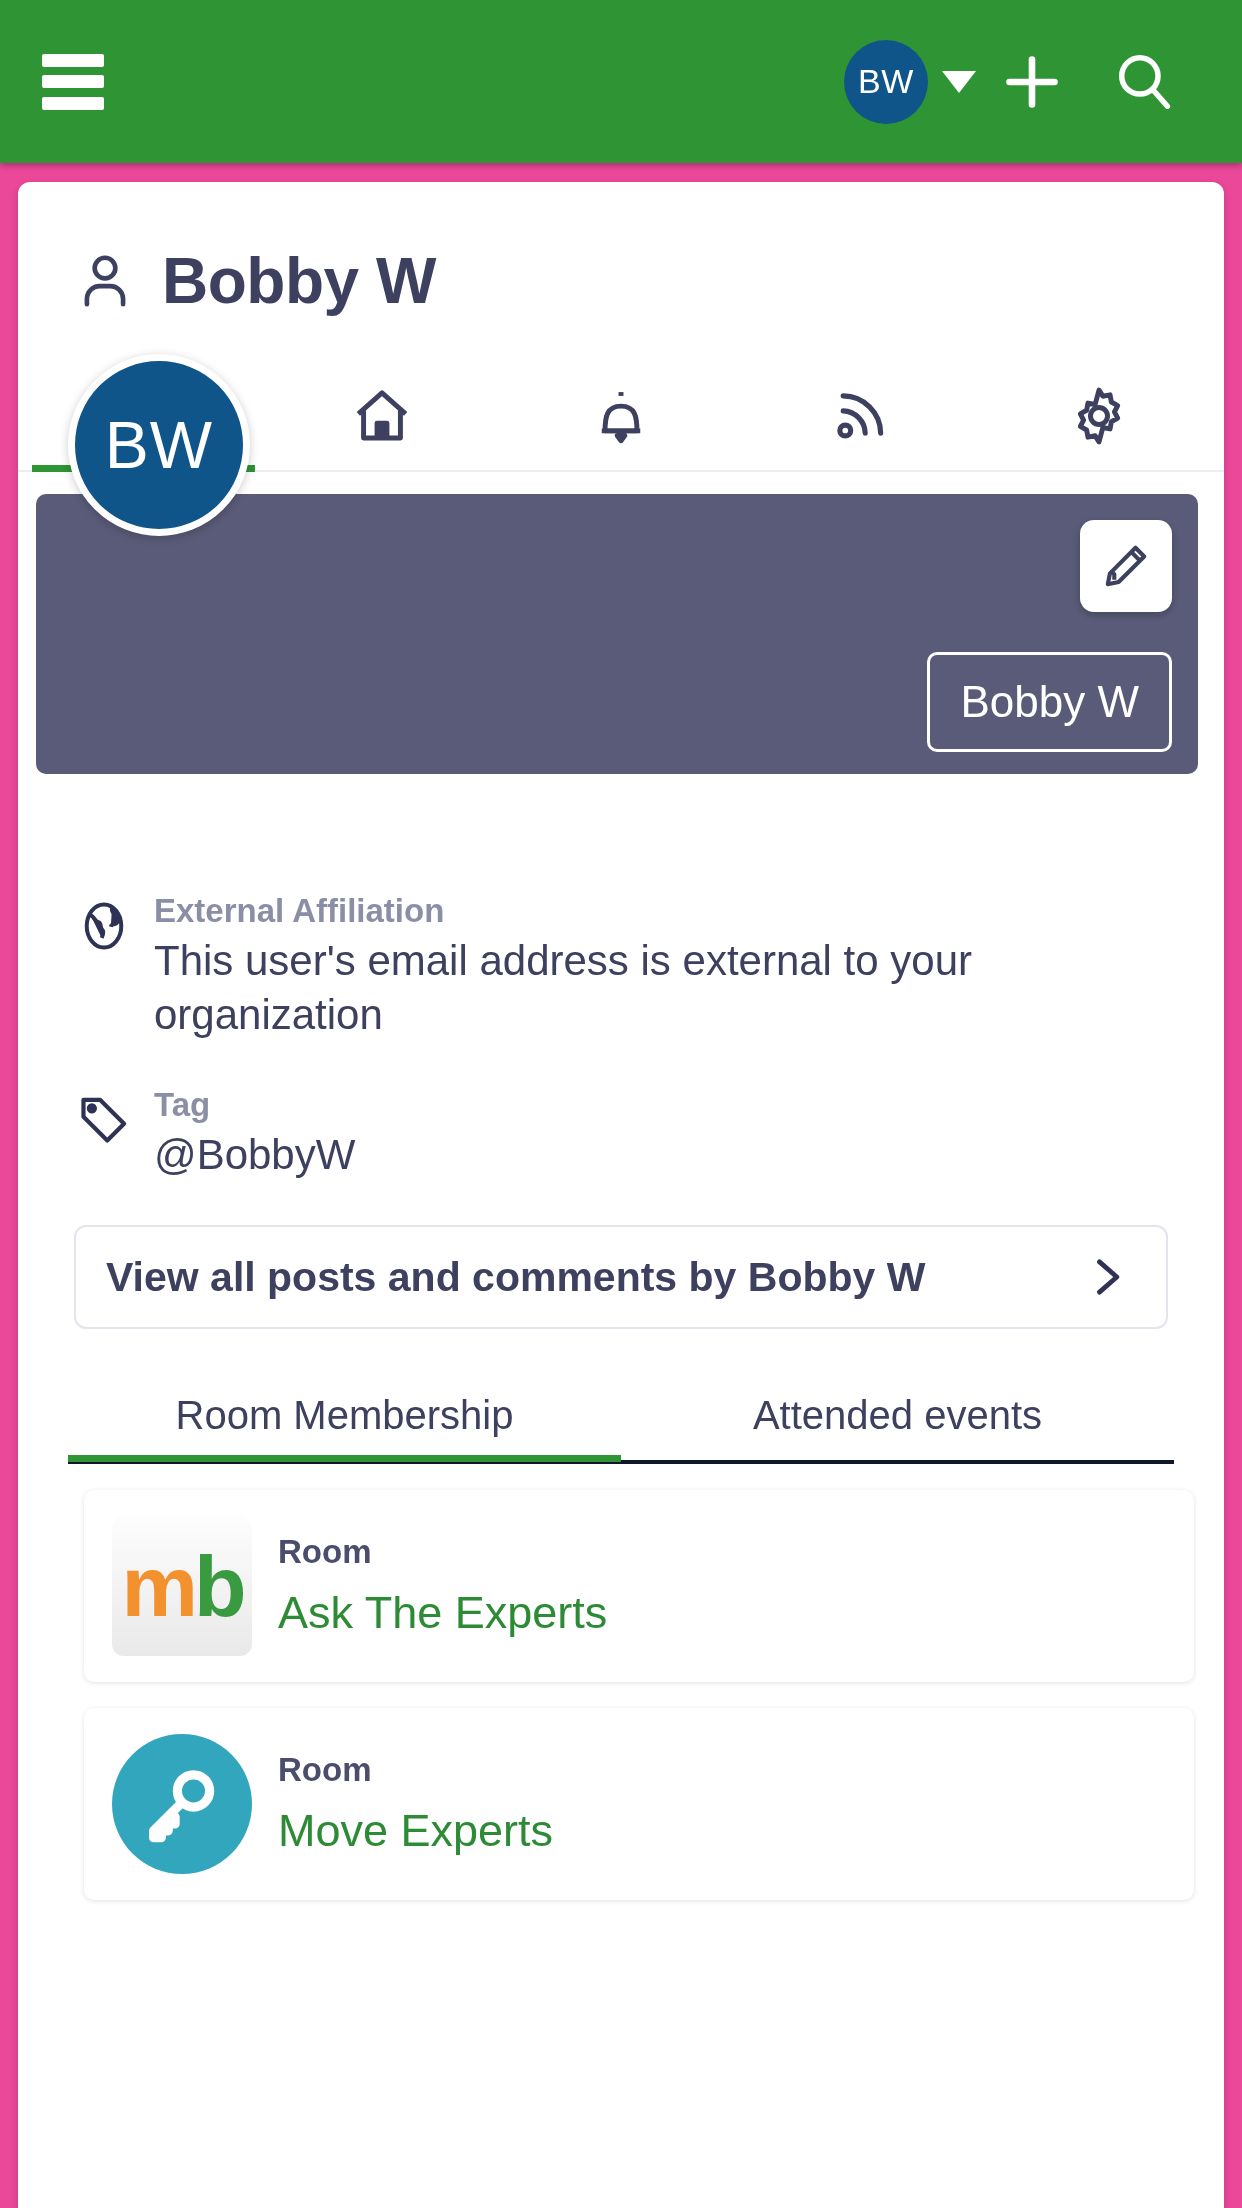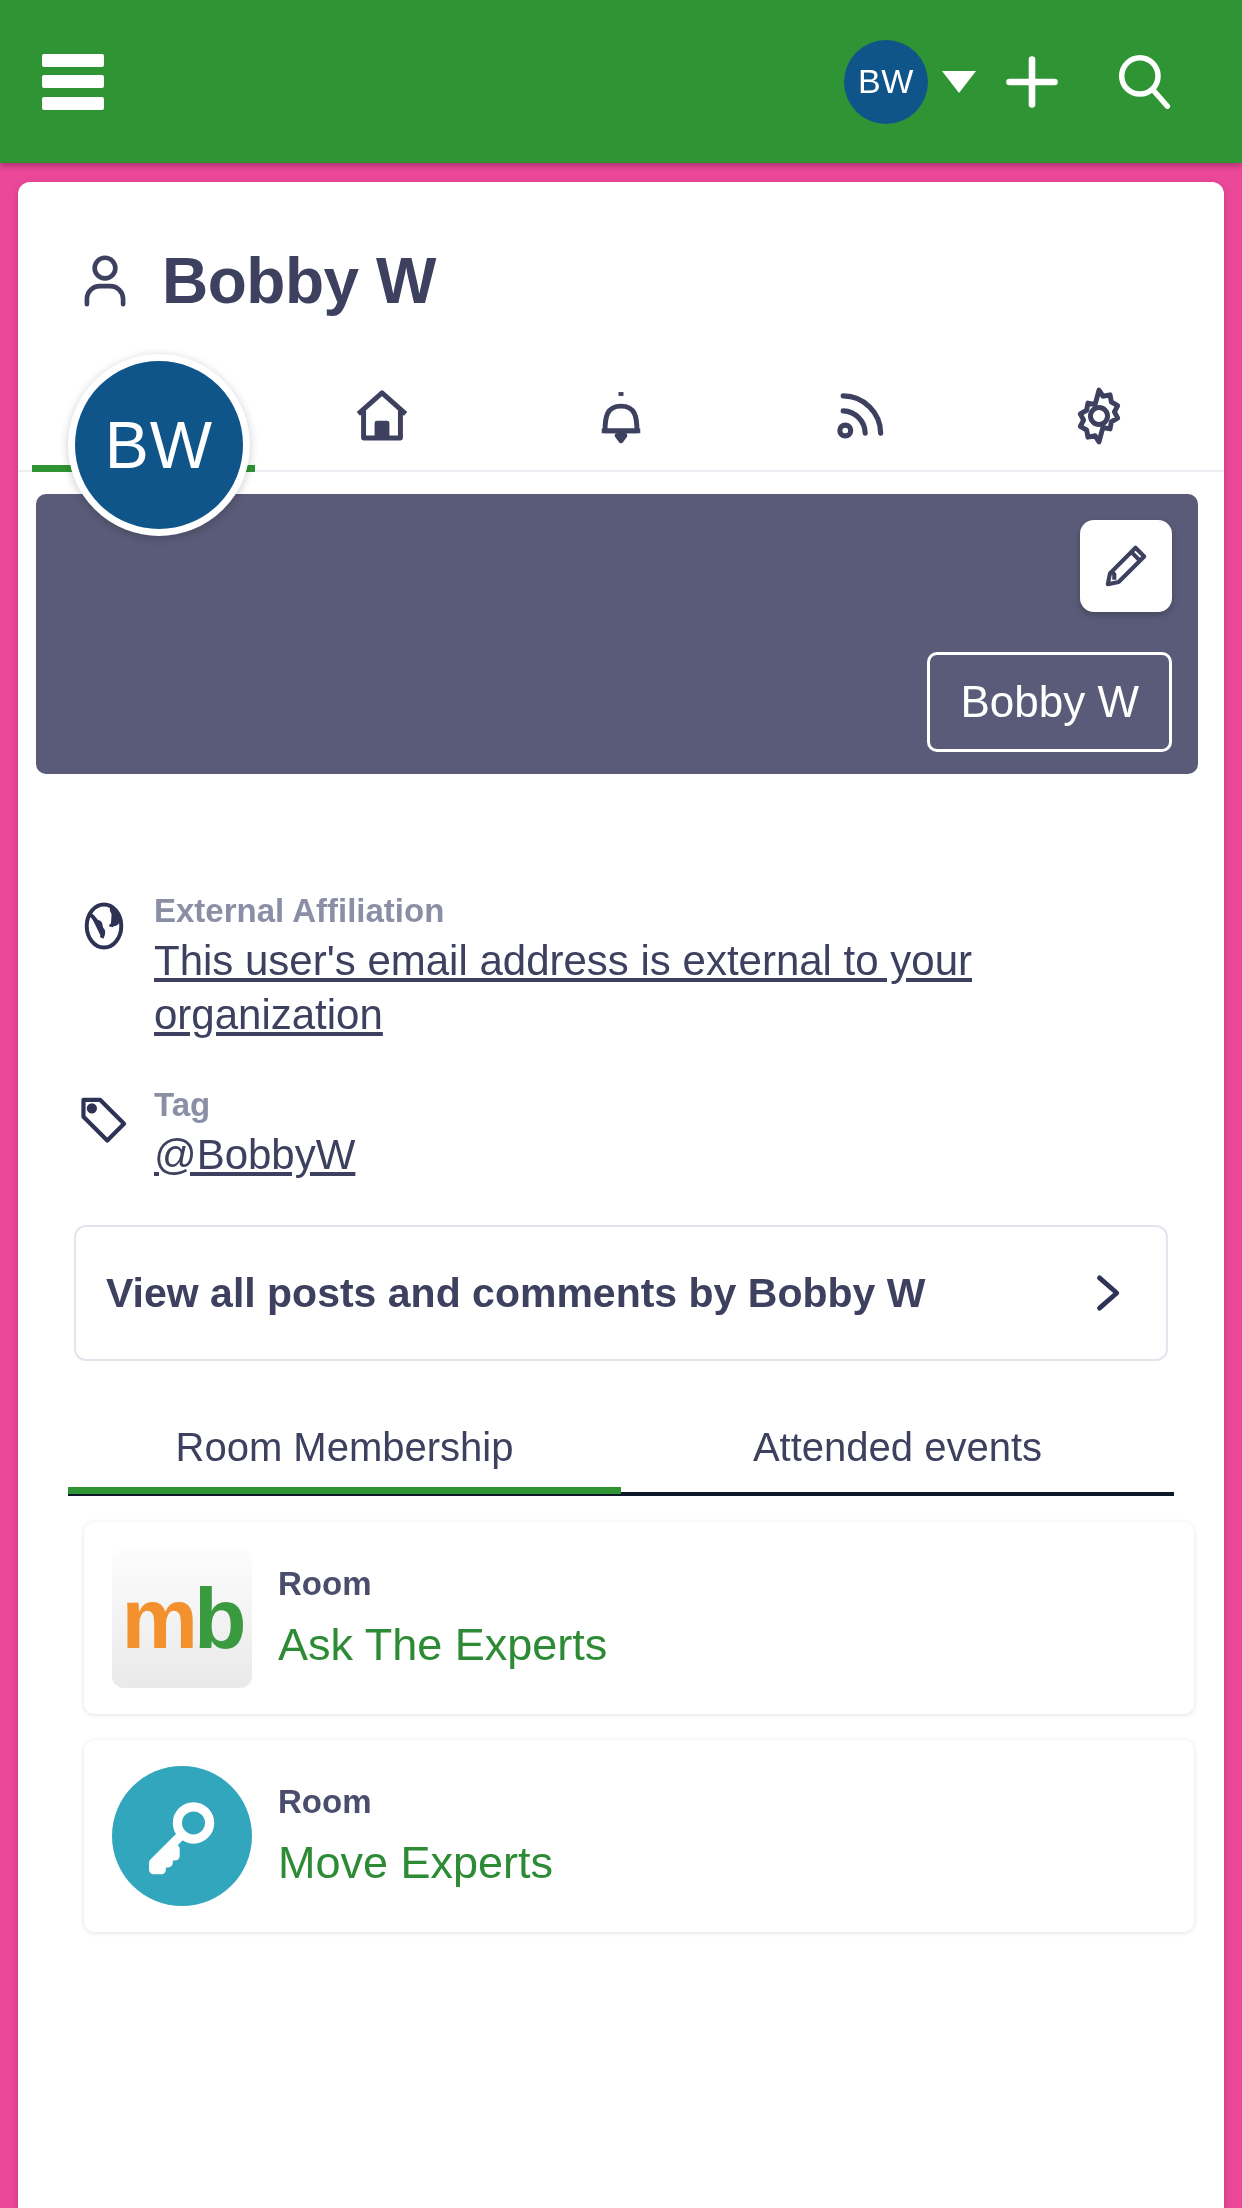--- a/index.html
+++ b/index.html
@@ -96,27 +96,27 @@
     display: flex; align-items: center; justify-content: center;
     color: #fff; font-size: 66px; letter-spacing: 1px;
     z-index: 5;
   }
 
   
   .info-block { margin: 118px 56px 0 58px; }
   .info-row { display: flex; gap: 18px; margin-bottom: 44px; }
   .info-ico { flex: 0 0 60px; padding-top: 6px; }
   .info-label { font-size: 33px; color: #8a8fa6; font-weight: bold; margin-bottom: 4px; }
-  .info-value { font-size: 42px; color: #3d405e; line-height: 1.28; text-decoration: underline; }
+  .info-value { font-size: 42px; color: #3d405e; line-height: 1.28; }
 
   
   .view-all {
     margin: 4px 56px 0 56px;
     border: 2px solid #e3e5ee; border-radius: 12px;
-    height: 136px;
+    height: 104px;
     display: flex; align-items: center; justify-content: space-between;
     padding: 0 34px 0 30px;
     cursor: pointer; background: #fff;
   }
   .view-all span { font-size: 41px; color: #3d405e; font-weight: bold; }
 
   
   .text-tabs {
     display: flex; margin: 54px 50px 0 50px;
     border-bottom: 4px solid #0f172a;

